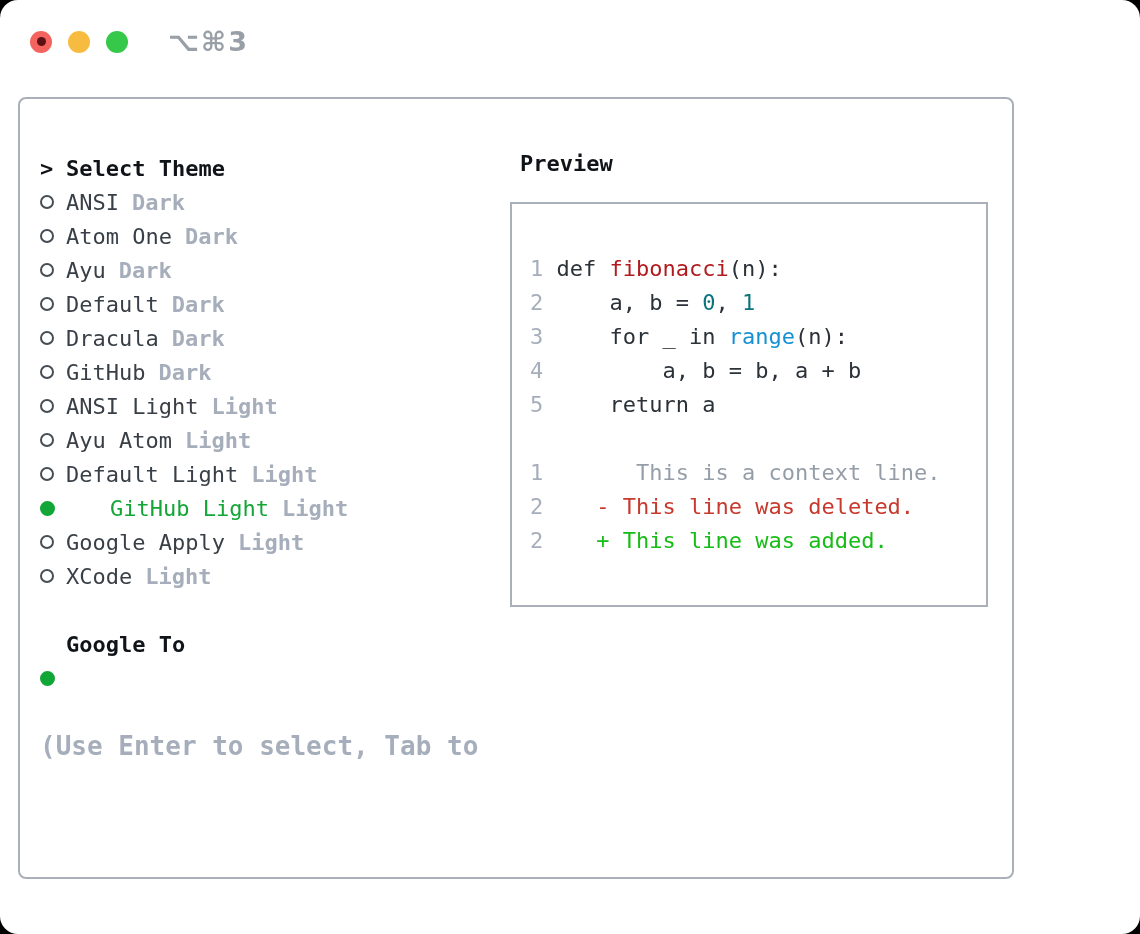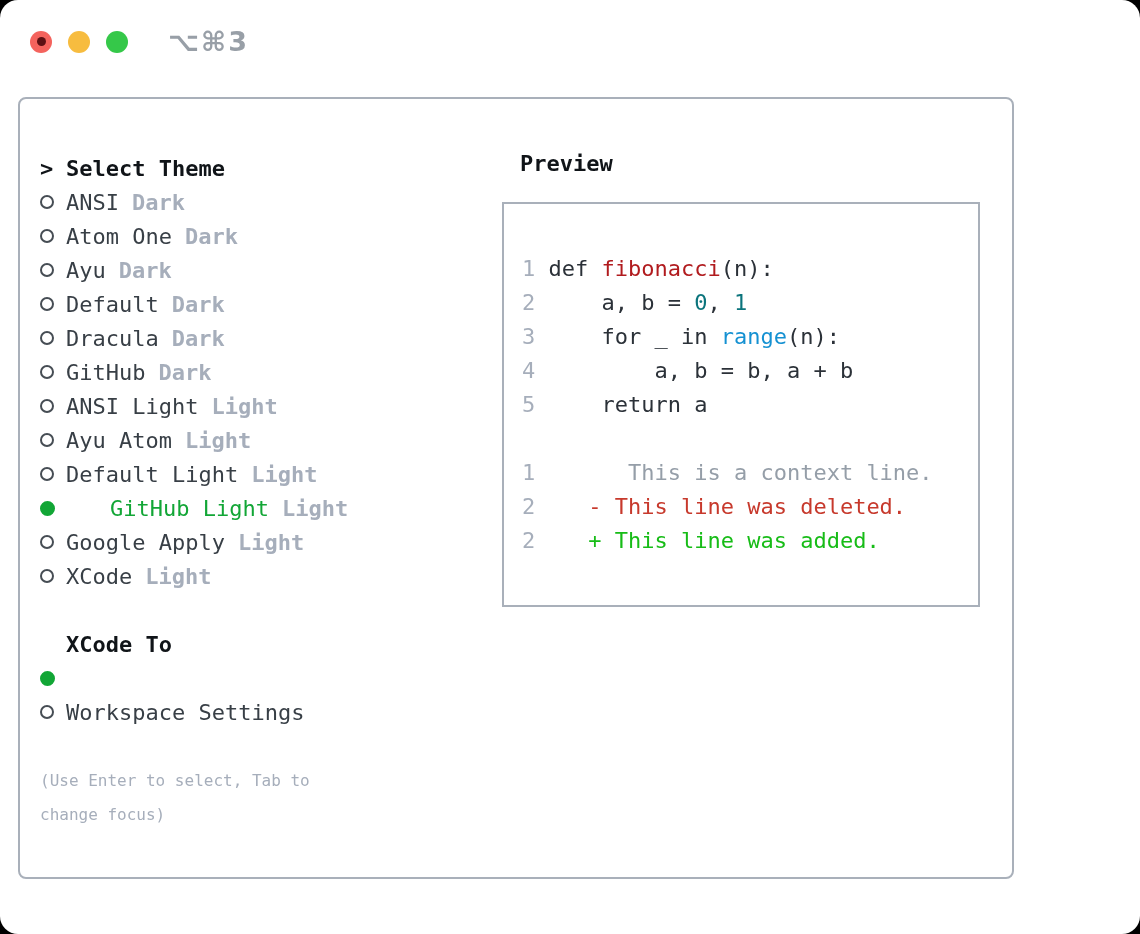--- a/index.html
+++ b/index.html
@@ -49,27 +49,27 @@
   .prompt{font-weight:bold;color:var(--heading_text);}
   .header{font-weight:bold;color:var(--heading_text);}
   .circle{
     width:14px;height:14px;border-radius:50%;
     border:2px solid #464d54;box-sizing:border-box;
   }
   .circle.sel{background:var(--selection_green);border-color:var(--selection_green);width:15px;height:15px;}
   .t-name{color:var(--list_text);}
   .t-name.sel{color:var(--selection_green);margin-left:44px;}
   .t-tag{color:var(--muted_gray);margin-left:13px;font-weight:bold;}
-  .hint-line{height:34px;display:flex;align-items:center;font-size:16px;color:var(--muted_gray);white-space:pre;}
+  .hint-line{height:34px;display:flex;align-items:center;font-size:26px;color:var(--muted_gray);white-space:pre;font-weight:bold;}
   
   .right-col{position:absolute;left:482px;top:52px;}
   .preview-header-row{height:34px;display:flex;align-items:flex-start;padding-left:18px;}
   .preview-header{font-weight:bold;font-size:22px;color:var(--heading_text);}
   .preview-box{
-    margin-top:17px;
+    margin-top:17px;margin-left:8px;
     width:478px;height:405px;
     border:2px solid var(--panel_border);
     box-sizing:border-box;
     background:#fff;
   }
   pre#code{
     margin:0;padding:48px 0 0 18px;
     font-family:"DejaVu Sans Mono","Liberation Mono",monospace;
     font-size:22px;line-height:34px;
   }
@@ -117,33 +117,31 @@
           <div class="row"><span class="marker"><span class="circle"></span></span><span class="t-name">Default Light</span><span class="t-tag">Light</span></div>
           <div class="row"><span class="marker"><span class="circle sel"></span></span><span class="t-name sel">GitHub Light</span><span class="t-tag">Light</span></div>
           <div class="row"><span class="marker"><span class="circle"></span></span><span class="t-name">Google Apply</span><span class="t-tag">Light</span></div>
           <div class="row"><span class="marker"><span class="circle"></span></span><span class="t-name">XCode</span><span class="t-tag">Light</span></div>
         </div>
 
       <div class="row"></div>
 
       <div class="row">
         <span class="marker"></span>
-        <span class="header">XCode To</span>
+        <span class="header">Google To</span>
       </div>
 
       <div id="apply-list">
           <div class="row"><span class="marker"><span class="circle sel"></span></span></div>
-          <div class="row"><span class="marker"><span class="circle"></span></span><span class="t-name">Workspace Settings</span></div>
         </div>
 
       <div class="row"></div>
 
       <div id="hint">
           <div class="hint-line">(Use Enter to select, Tab to</div>
-          <div class="hint-line">change focus)</div>
         </div>
     </div>
 
     <div class="right-col">
       <div class="preview-header-row">
         <span class="preview-header">Preview</span>
       </div>
       <div class="preview-box">
         <pre id="code"><span class="ln">1</span><span class="tk-kw"> def </span><span class="tk-fn">fibonacci</span><span class="tk-pl">(n):</span>
 <span class="ln">2</span><span class="tk-pl">     a, b = </span><span class="tk-lit">0</span><span class="tk-pl">, </span><span class="tk-lit">1</span>

